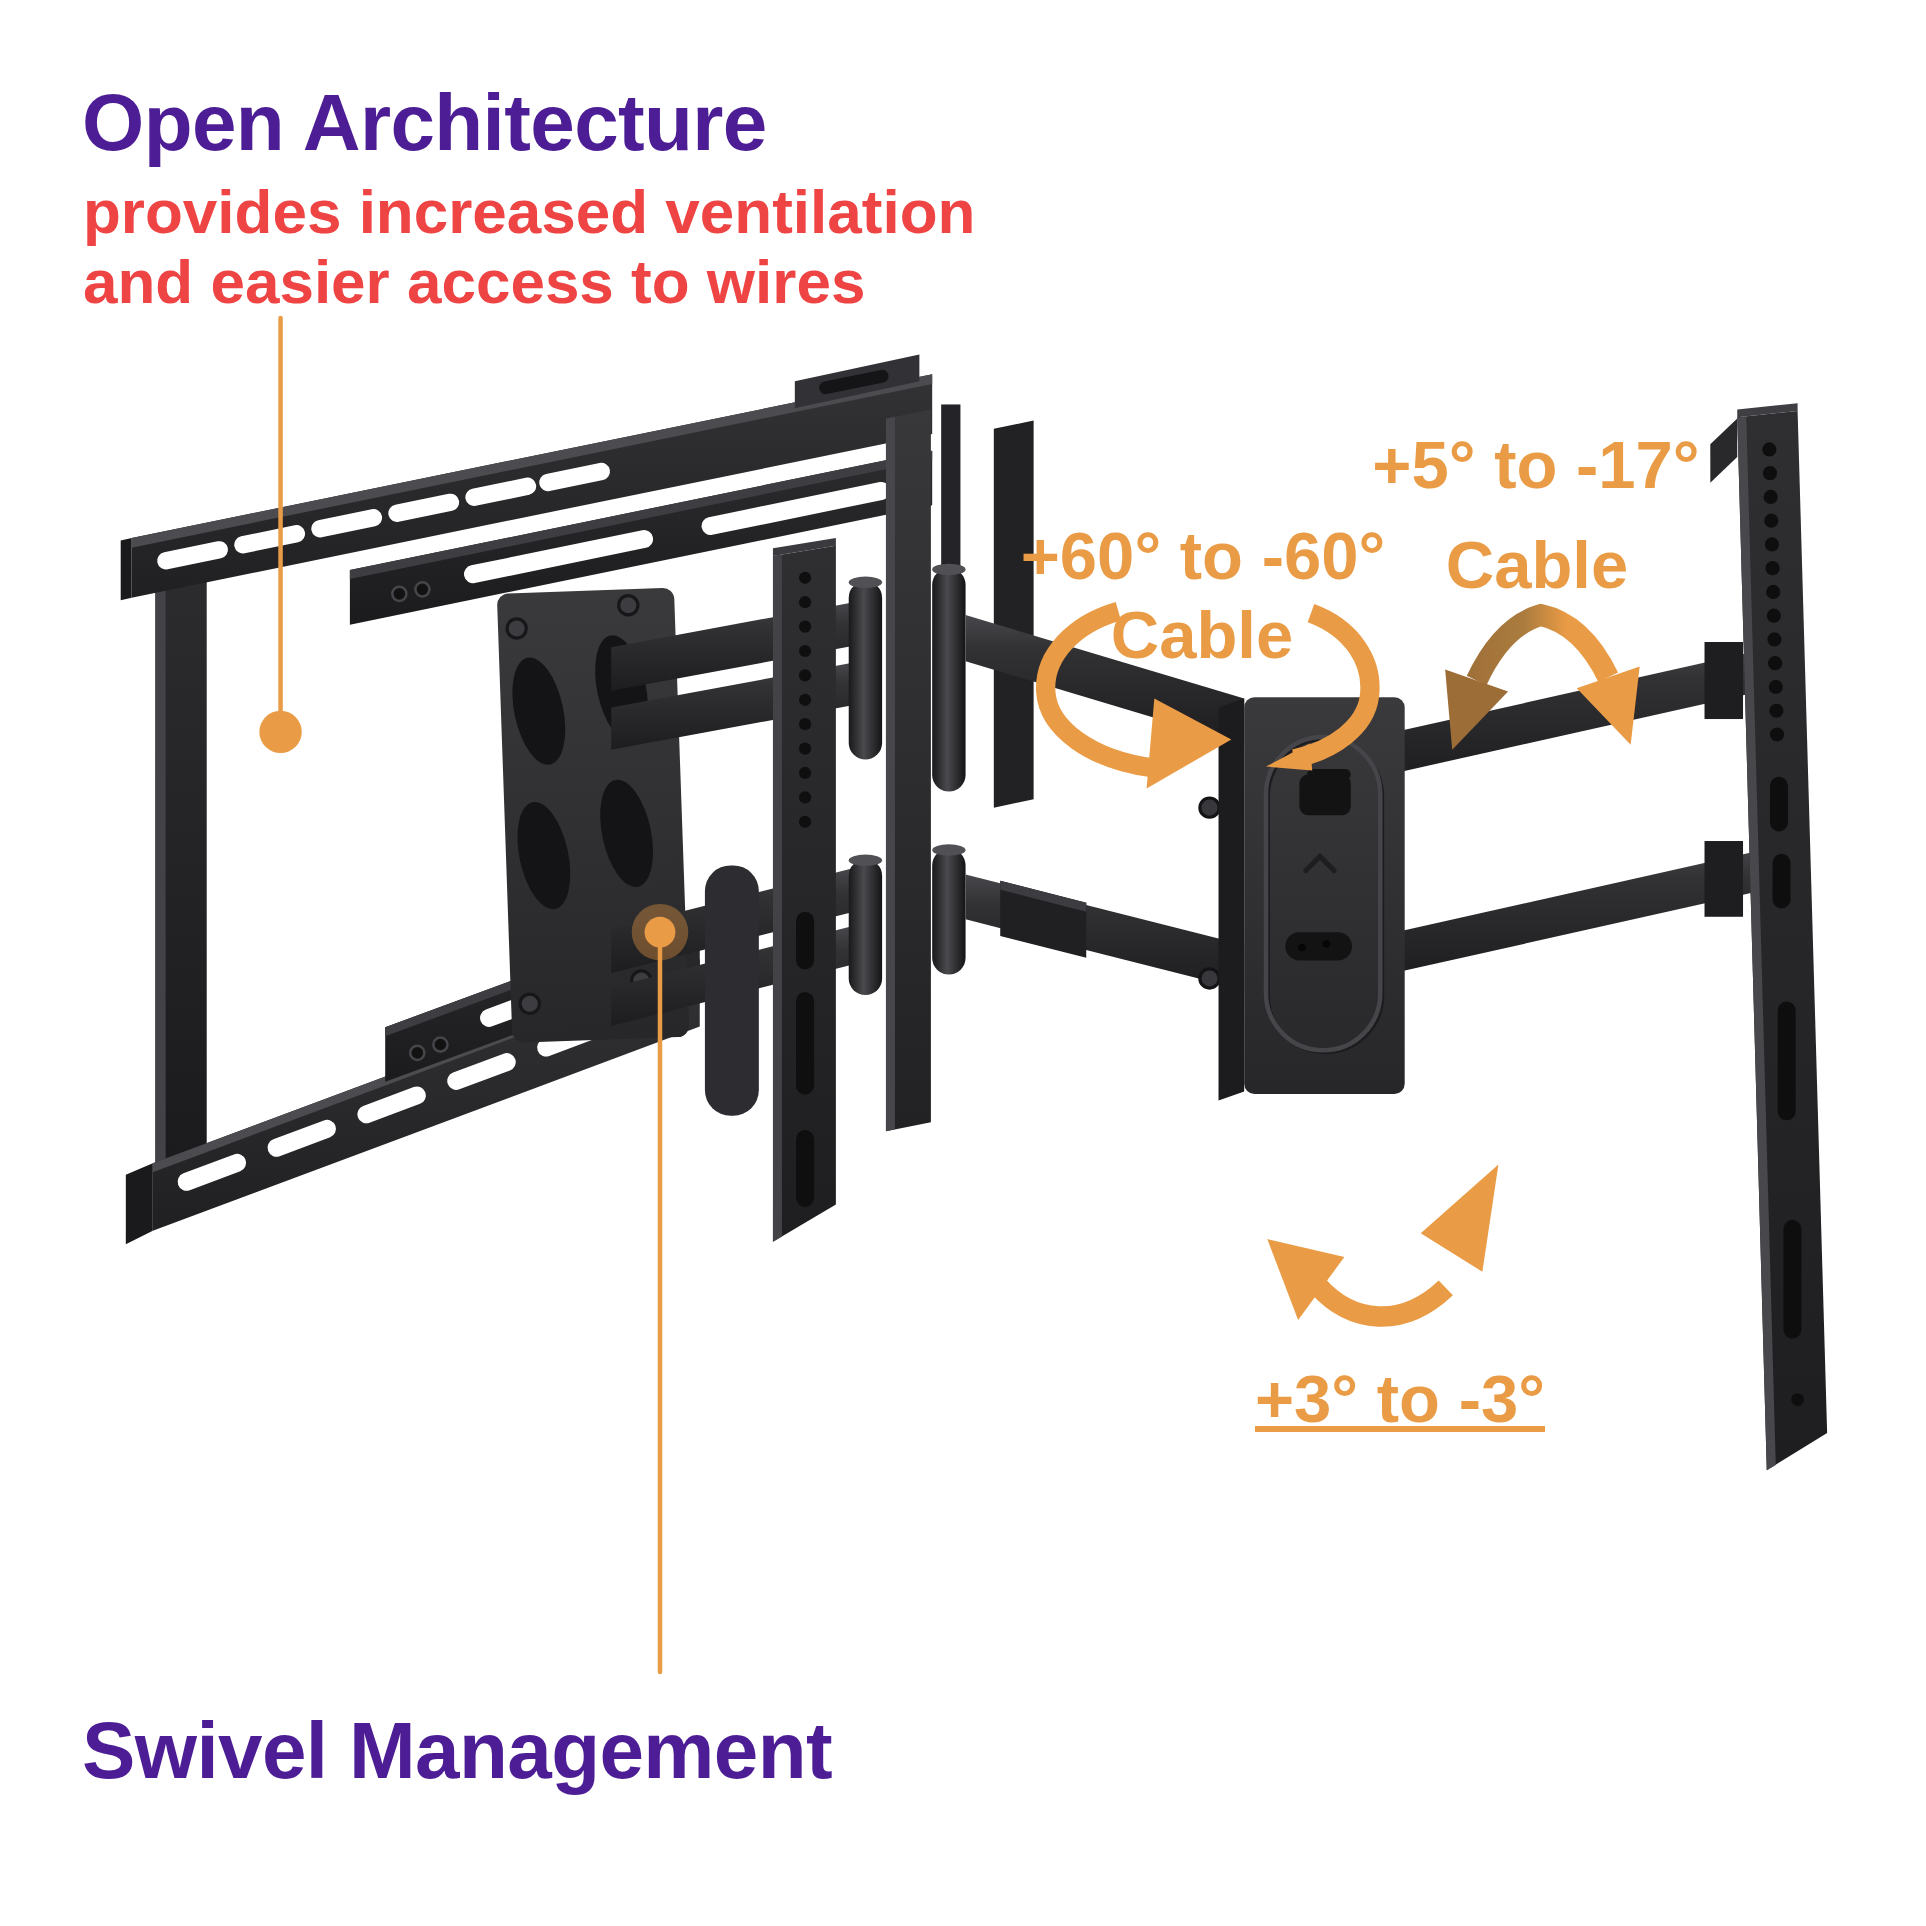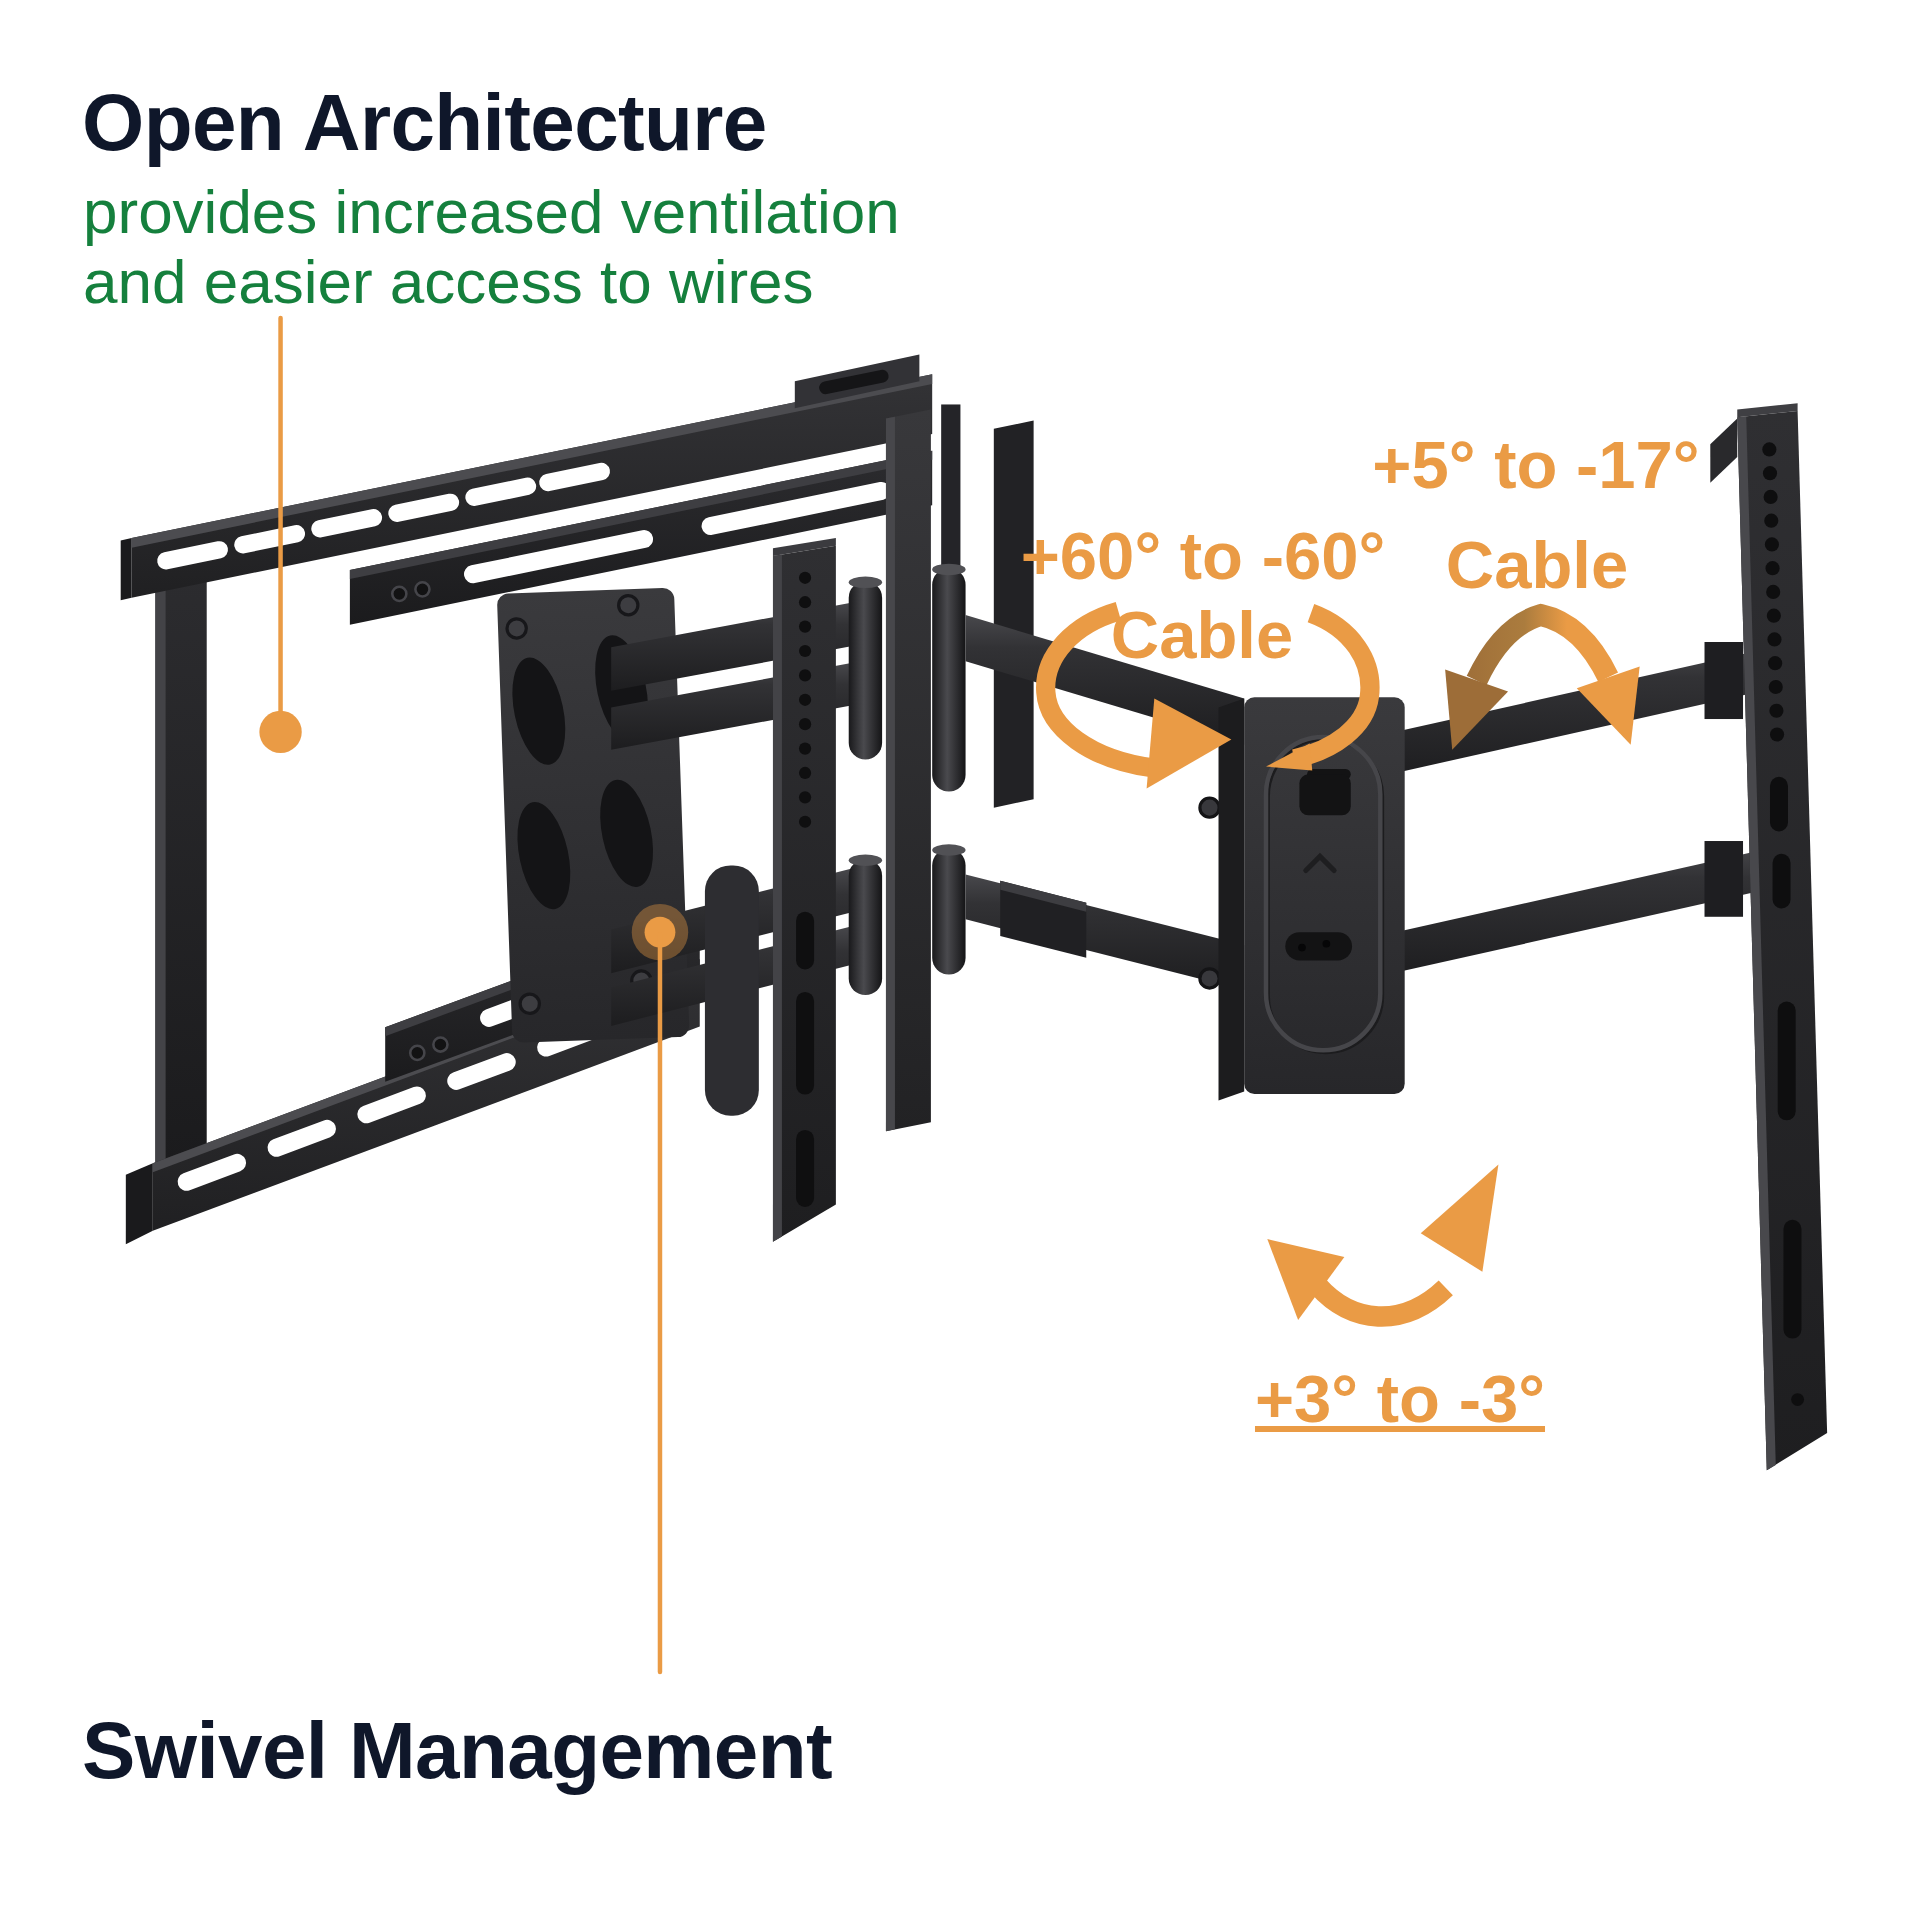--- a/index.html
+++ b/index.html
@@ -4,25 +4,25 @@
 <style>
   html,body{margin:0;padding:0;}
   body{
     width:1926px;height:1926px;background:#ffffff;
     font-family:"Liberation Sans", sans-serif;
     position:relative;overflow:hidden;
   }
   .stage{position:absolute;left:0;top:0;width:1926px;height:1926px;}
   svg.art{position:absolute;left:0;top:0;}
   .headline{
-    position:absolute;color:#0f172a;font-weight:700;font-size:80px;
+    position:absolute;color:#4c1d95;font-weight:700;font-size:80px;
     letter-spacing:-0.6px;white-space:nowrap;
   }
   .sub{
-    position:absolute;color:#15803d;font-weight:400;font-size:62px;
+    position:absolute;color:#ef4444;font-weight:700;font-size:62px;
     line-height:1.14;white-space:nowrap;
   }
   .feat{
     position:absolute;color:#EA9B45;font-weight:700;font-size:67px;
     white-space:nowrap;transform:translateX(-50%);
   }
 </style>
 </head>
 <body>
 

